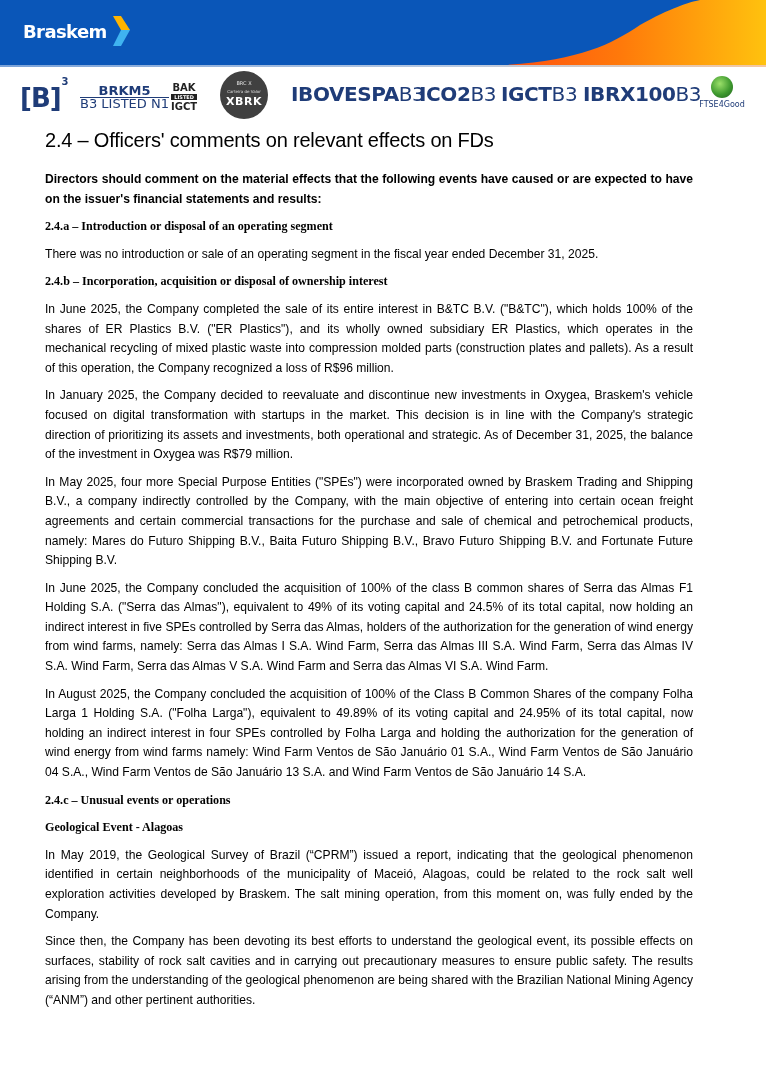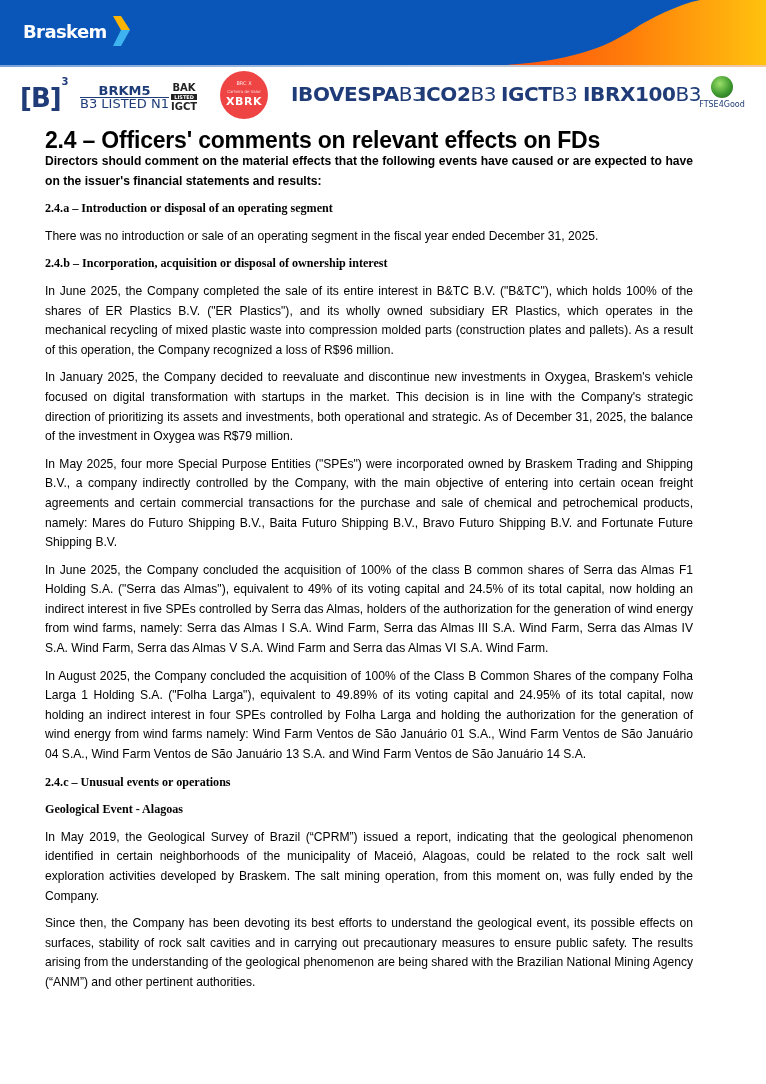--- a/index.html
+++ b/index.html
@@ -16,33 +16,33 @@
   
   .logos { position:absolute; left:0; top:67px; width:656px; height:56px; }
   .logo { position:absolute; }
   .b3 { left:20px; top:12px; font-family:"DejaVu Sans", sans-serif; font-weight:bold; color:#1f3c78; font-size:26px; line-height:30px; letter-spacing:-1px; }
   .b3 sup { font-size:10px; position:relative; top:-12px; margin-left:1px; }
   .listed { left:80px; top:19px; text-align:center; color:#1f3c78; font-family:"DejaVu Sans", sans-serif; font-weight:bold; font-size:13px; line-height:10px; }
   .listed .l1 { border-bottom:1px solid #1f3c78; padding:0 12px 1px; display:block; }
   .listed .l2 { display:block; padding-top:1px; font-weight:normal; }
   .nyse { left:171px; top:15px; text-align:center; font-family:"DejaVu Sans", sans-serif; font-weight:bold; font-size:10px; color:#222; line-height:11px; }
   .nyse .mid { display:block; background:#222; color:#fff; font-size:5px; line-height:6px; padding:0 1px; margin:1px 0; }
-  .xbrk { left:220px; top:4px; width:48px; height:48px; border-radius:50%; background:#ef4444; color:#fff; text-align:center; font-family:"DejaVu Sans", sans-serif; }
+  .xbrk { left:220px; top:4px; width:48px; height:48px; border-radius:50%; background:#404040; color:#fff; text-align:center; font-family:"DejaVu Sans", sans-serif; }
   .xbrk .t { display:block; font-size:5px; margin-top:9px; opacity:.85; }
   .xbrk .s { display:block; font-size:4px; margin-top:3px; opacity:.8; }
   .xbrk .b { display:block; font-size:11px; font-weight:bold; margin-top:1px; letter-spacing:.5px; }
   .idx { top:19px; font-family:"DejaVu Sans", sans-serif; color:#1f3c78; font-size:20px; line-height:16px; letter-spacing:-0.4px; }
   .idx b { font-weight:bold; }
   .idx span.sfx { font-weight:normal; }
   .ftse { left:692px; top:9px; width:60px; text-align:center; font-family:"DejaVu Sans", sans-serif; font-size:8px; color:#1f3c78; }
   .globe { width:22px; height:22px; border-radius:50%; margin:0 auto 2px; background:radial-gradient(circle at 40% 35%, #9be06a 0%, #3f9a2f 55%, #1f5e1c 100%); }
 
   
   .doc { position:absolute; left:45px; top:128px; width:664px; font-family:"Liberation Sans", sans-serif; font-size:12.1px; line-height:19.6px; }
-  .doc h1 { font-size:23px; font-weight:bold; margin:0 0 0 0; line-height:24px; letter-spacing:-0.2px; }
+  .doc h1 { font-size:20px; font-weight:normal; margin:0 0 18px 0; line-height:24px; letter-spacing:-0.2px; }
   .doc p { margin:0 16px 8px 0; text-align:justify; }
   .doc p.bold, .doc .sub { font-weight:bold; }
   .doc .sub { margin:0 0 8px 0;font-family:Liberation Serif, serif; }
 </style>
 </head>
 <body>
 
 <div class="banner">
   <svg class="wave" width="766" height="65" viewBox="0 0 766 65">
     <defs>

